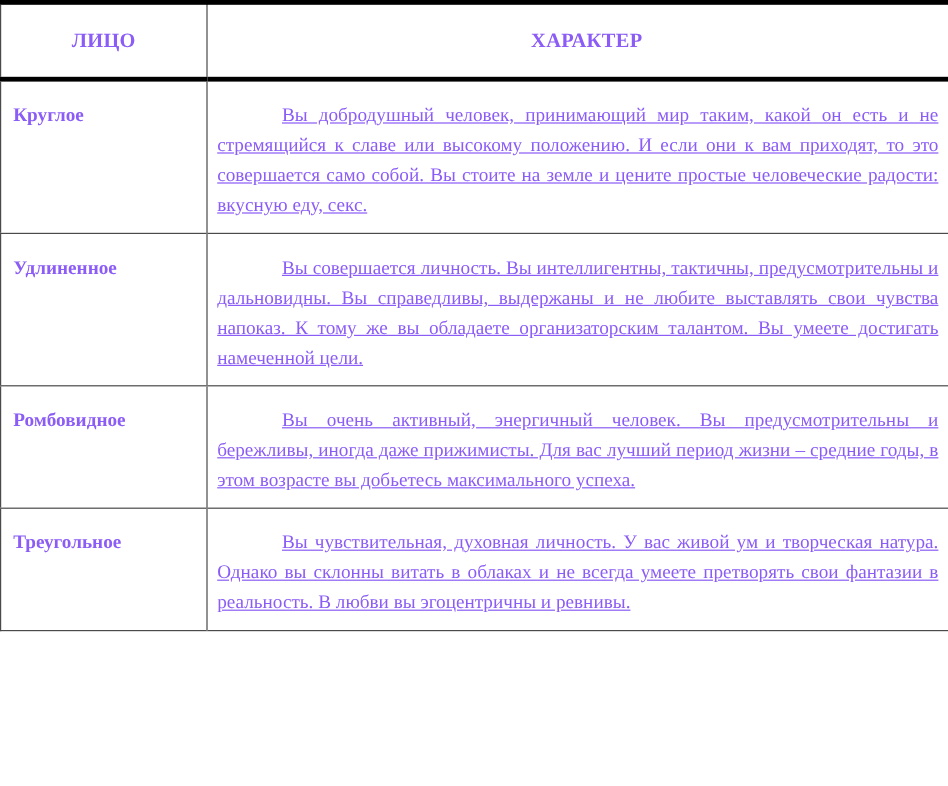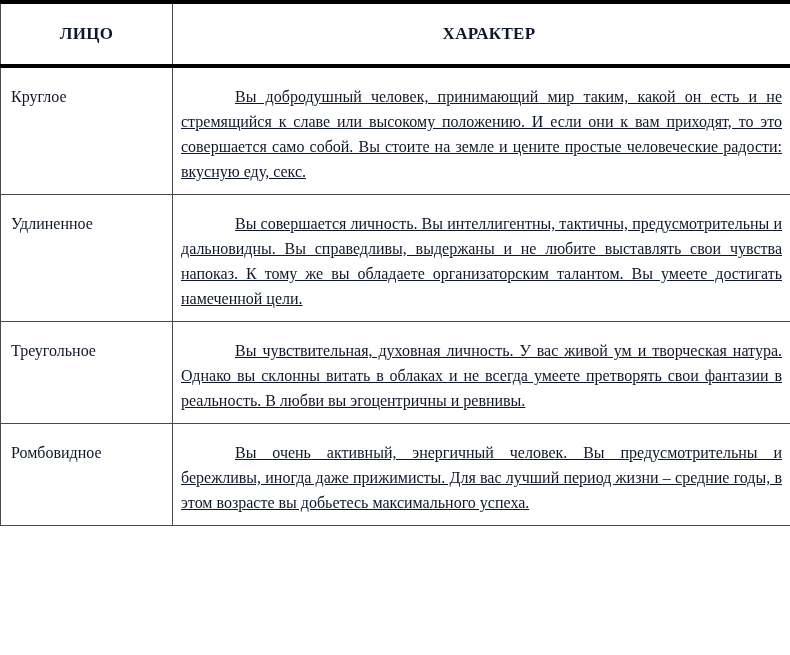--- a/index.html
+++ b/index.html
@@ -6,21 +6,21 @@
     margin: 0;
     padding: 0;
     background: #ffffff;
   }
   .page {
     width: 790px;
     height: 655px;
     background: #ffffff;
     overflow: hidden;
     font-family: "Liberation Serif", "DejaVu Serif", serif;
-    color: #0f172a;
+    color: #8b5cf6;
   }
   table.face-table {
     border-collapse: collapse;
     table-layout: fixed;
     width: 790px;
     border-top: 4px solid #000000;
     border-left: 1px solid #4a4a4a;
     border-right: 1px solid #4a4a4a;
     border-bottom: 1px solid #4a4a4a;
   }
@@ -43,21 +43,21 @@
     border-top: 1px solid #4a4a4a;
     border-right: 1px solid #4a4a4a;
     vertical-align: top;
     font-size: 16px;
     line-height: 25px;
   }
   table.face-table td:last-child { border-right: none; }
 
   td.face-cell {
     padding: 16px 10px 10px 10px;
-    font-weight: normal;
+    font-weight: bold;
   }
   td.char-cell {
     padding: 16px 8px 10px 8px;
     text-align: justify;
     text-indent: 54px;
     text-decoration: underline;
   }
   tr.r4lines td { height: 126px; box-sizing: border-box; }
   tr.r3lines td { height: 102px; box-sizing: border-box; }
 </style>
@@ -79,22 +79,22 @@
     <tbody>
       <tr class="r4lines">
         <td class="face-cell">Круглое</td>
         <td class="char-cell">Вы добродушный человек, принимающий мир таким, какой он есть и не стремящийся к славе или высокому положению. И если они к вам приходят, то это совершается само собой. Вы стоите на земле и цените простые человеческие радости: вкусную еду, секс.</td>
       </tr>
       <tr class="r4lines">
         <td class="face-cell">Удлиненное</td>
         <td class="char-cell">Вы совершается личность. Вы интеллигентны, тактичны, предусмотрительны и дальновидны. Вы справедливы, выдержаны и не любите выставлять свои чувства напоказ. К тому же вы  обладаете организаторским талантом. Вы умеете достигать намеченной цели.</td>
       </tr>
       <tr class="r3lines">
+        <td class="face-cell">Ромбовидное</td>
+        <td class="char-cell">Вы очень активный, энергичный человек. Вы предусмотрительны и бережливы, иногда даже прижимисты. Для вас лучший период жизни – средние годы, в этом возрасте вы добьетесь максимального успеха.</td>
+      </tr>
+      <tr class="r3lines">
         <td class="face-cell">Треугольное</td>
         <td class="char-cell">Вы чувствительная, духовная личность. У вас живой ум и творческая натура. Однако вы склонны витать в облаках и не всегда умеете претворять свои фантазии в реальность. В любви вы эгоцентричны и ревнивы.</td>
-      </tr>
-      <tr class="r3lines">
-        <td class="face-cell">Ромбовидное</td>
-        <td class="char-cell">Вы очень активный, энергичный человек. Вы предусмотрительны и бережливы, иногда даже прижимисты. Для вас лучший период жизни – средние годы, в этом возрасте вы добьетесь максимального успеха.</td>
       </tr>
     </tbody>
   </table>
 </div>
 
 </body></html>

